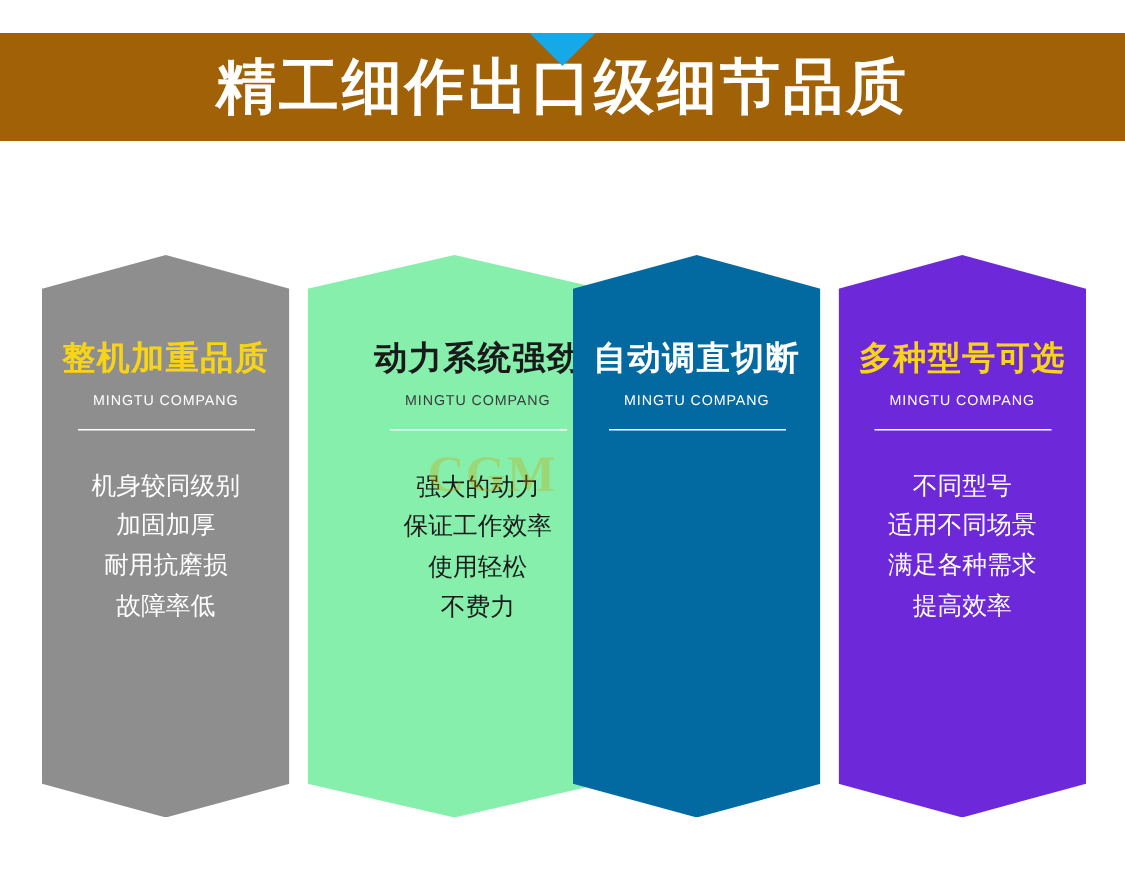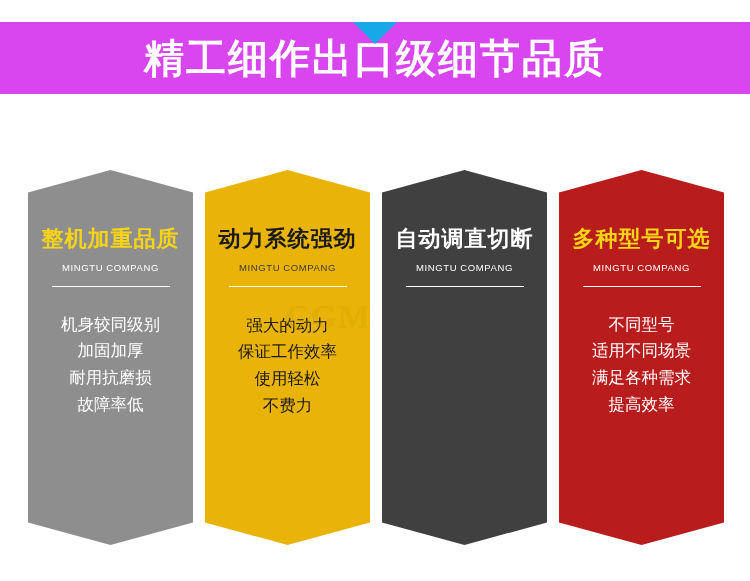--- a/index.html
+++ b/index.html
@@ -15,21 +15,21 @@
     overflow: hidden;
   }
 
   
   .banner {
     position: absolute;
     left: 0;
     top: 22px;
     width: 750px;
     height: 72px;
-    background: #d946ef;
+    background: #a16207;
     display: flex;
     align-items: center;
     justify-content: center;
   }
   .banner-title {
     color: #ffffff;
     font-size: 40px;
     font-weight: bold;
     letter-spacing: 2px;
     line-height: 1;
@@ -61,23 +61,23 @@
     top: 0;
     width: 165px;
     height: 375px;
     
     clip-path: polygon(0% 6%, 50% 0%, 100% 6%, 100% 94%, 50% 100%, 0% 94%);
     display: flex;
     flex-direction: column;
     align-items: center;
   }
   .card.c0 { left: 28px;  background: #8e8e8e; }
-  .card.c1 { left: 205px; background: #eab308; }
-  .card.c2 { left: 382px; background: #404040; }
-  .card.c3 { left: 559px; background: #b91c1c; }
+  .card.c1 { left: 205px; background: #86efac; padding-left: 31px; }
+  .card.c2 { left: 382px; background: #0369a1; }
+  .card.c3 { left: 559px; background: #6d28d9; }
 
   .card-title {
     margin-top: 58px;
     font-size: 22px;
     font-weight: bold;
     letter-spacing: 1px;
     line-height: 1;
     white-space: nowrap;
   }
   .card-sub {

